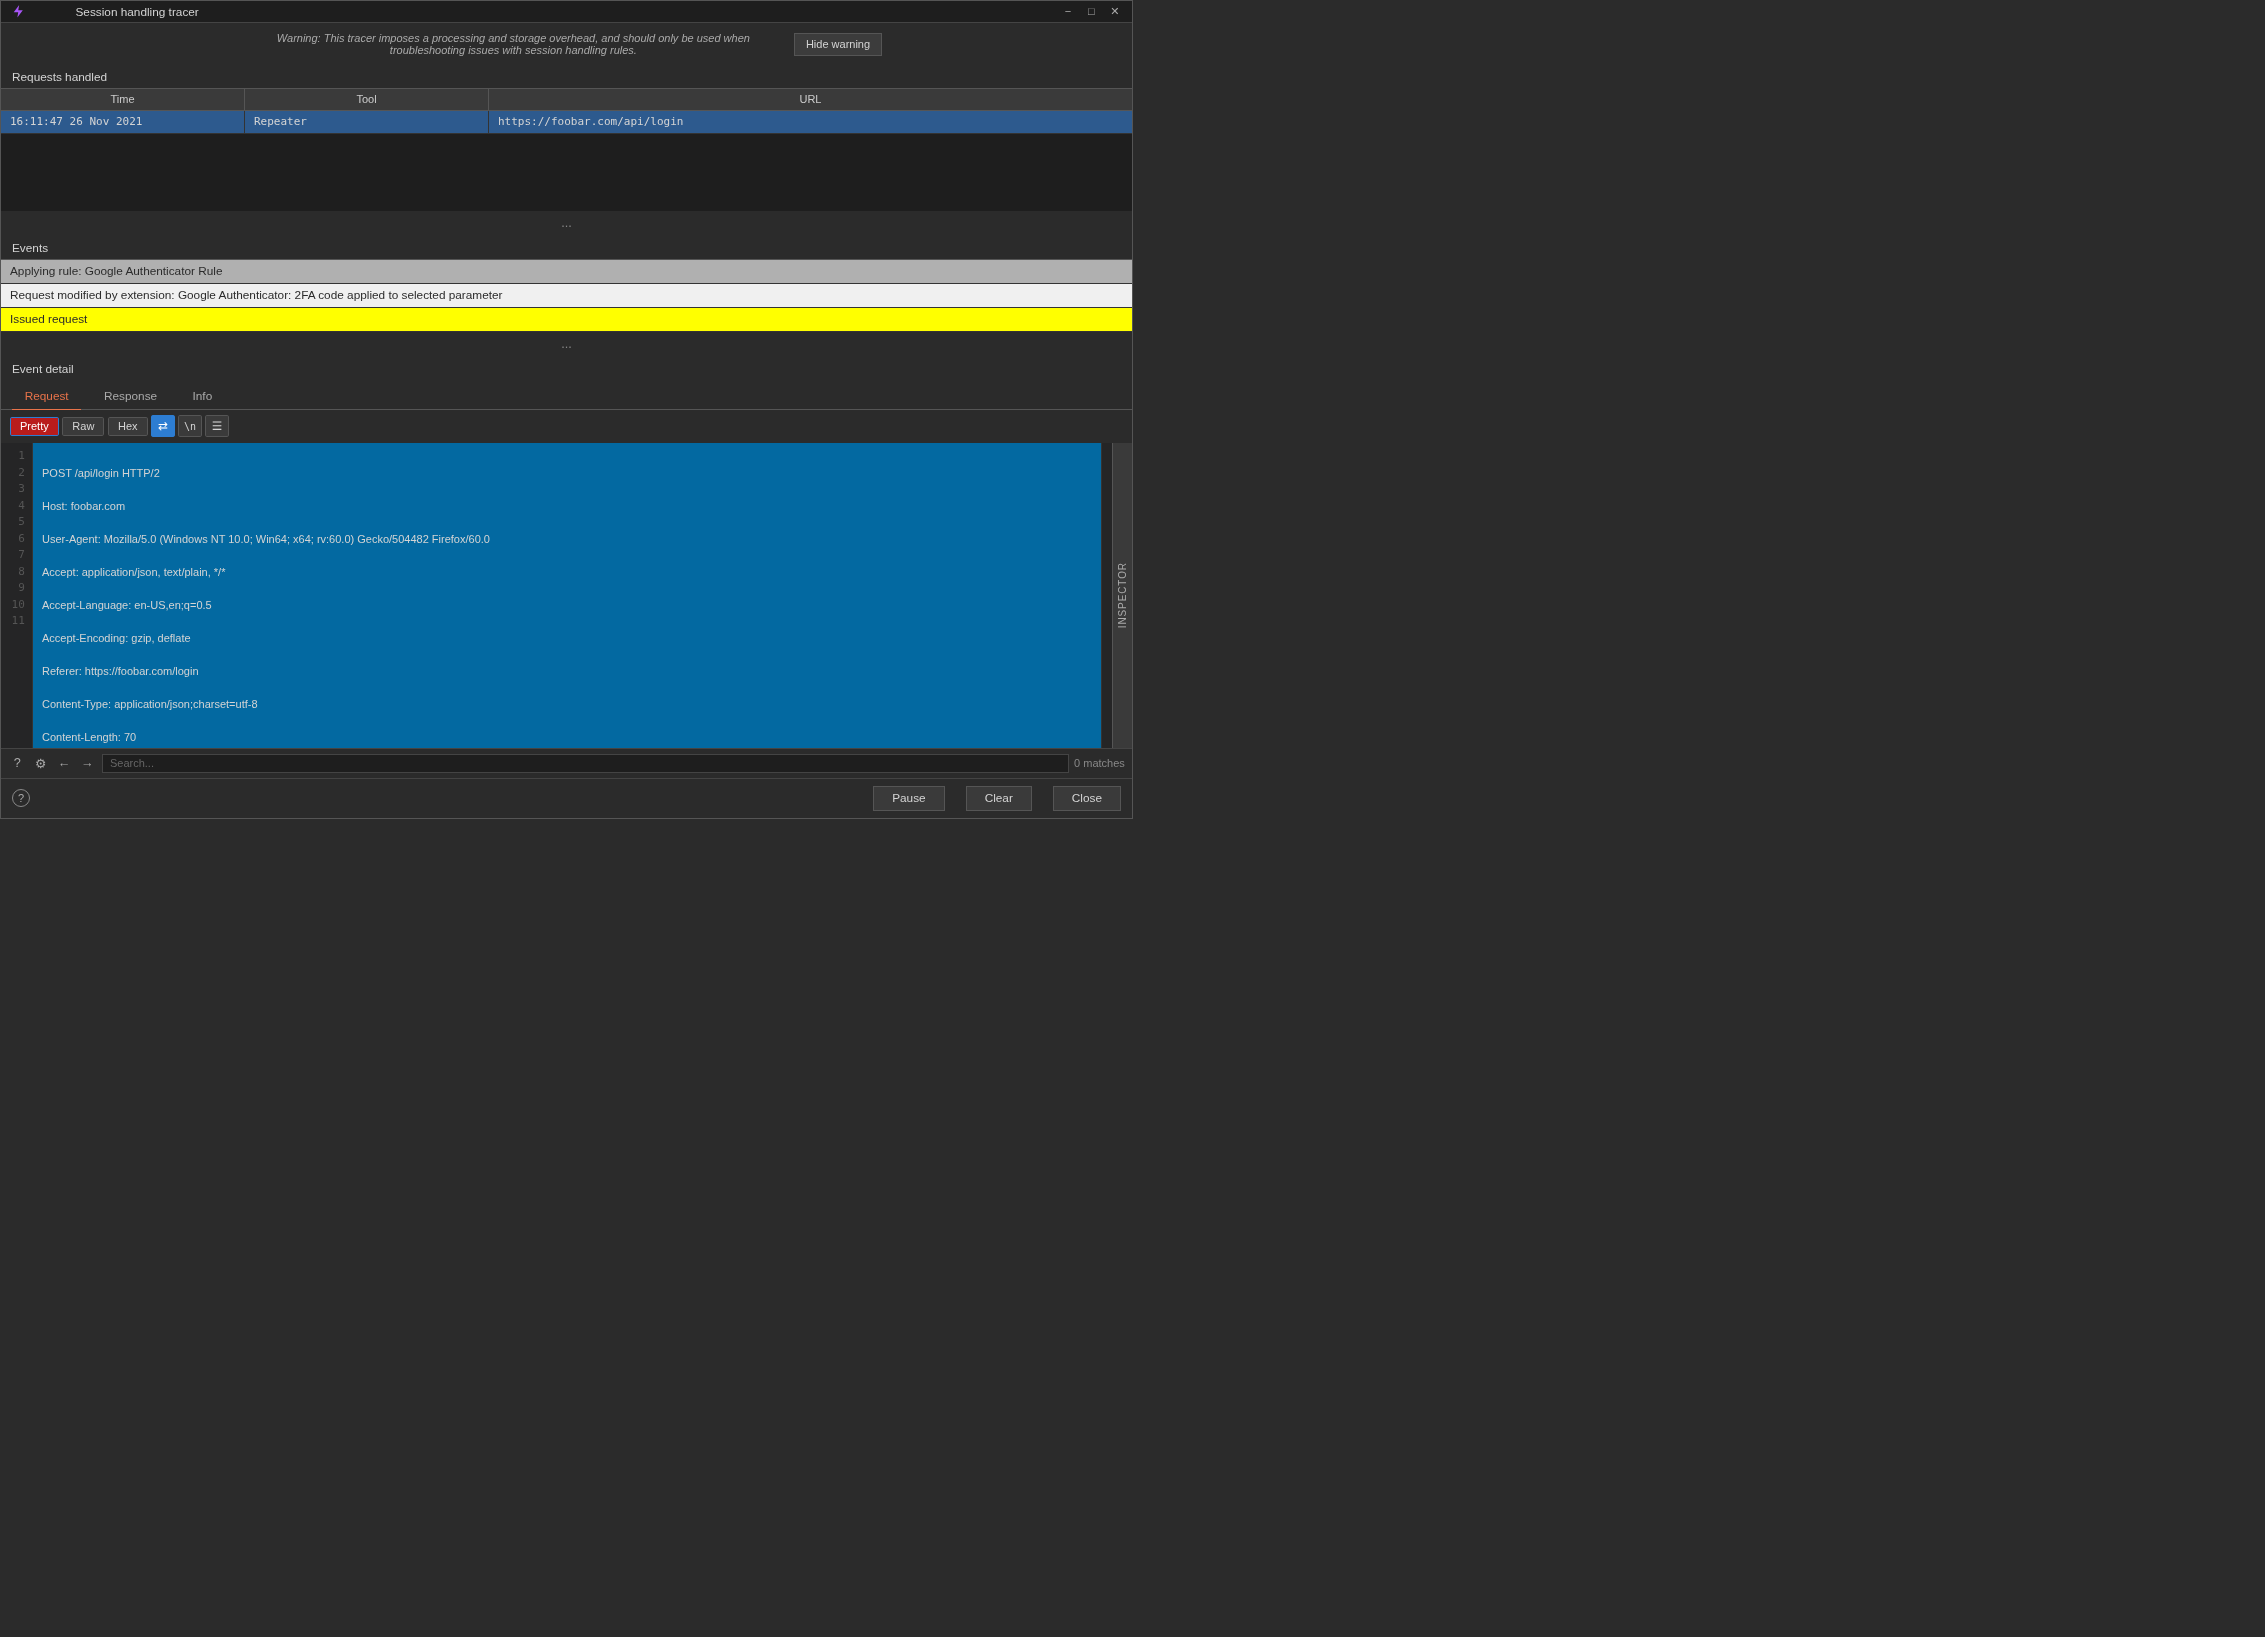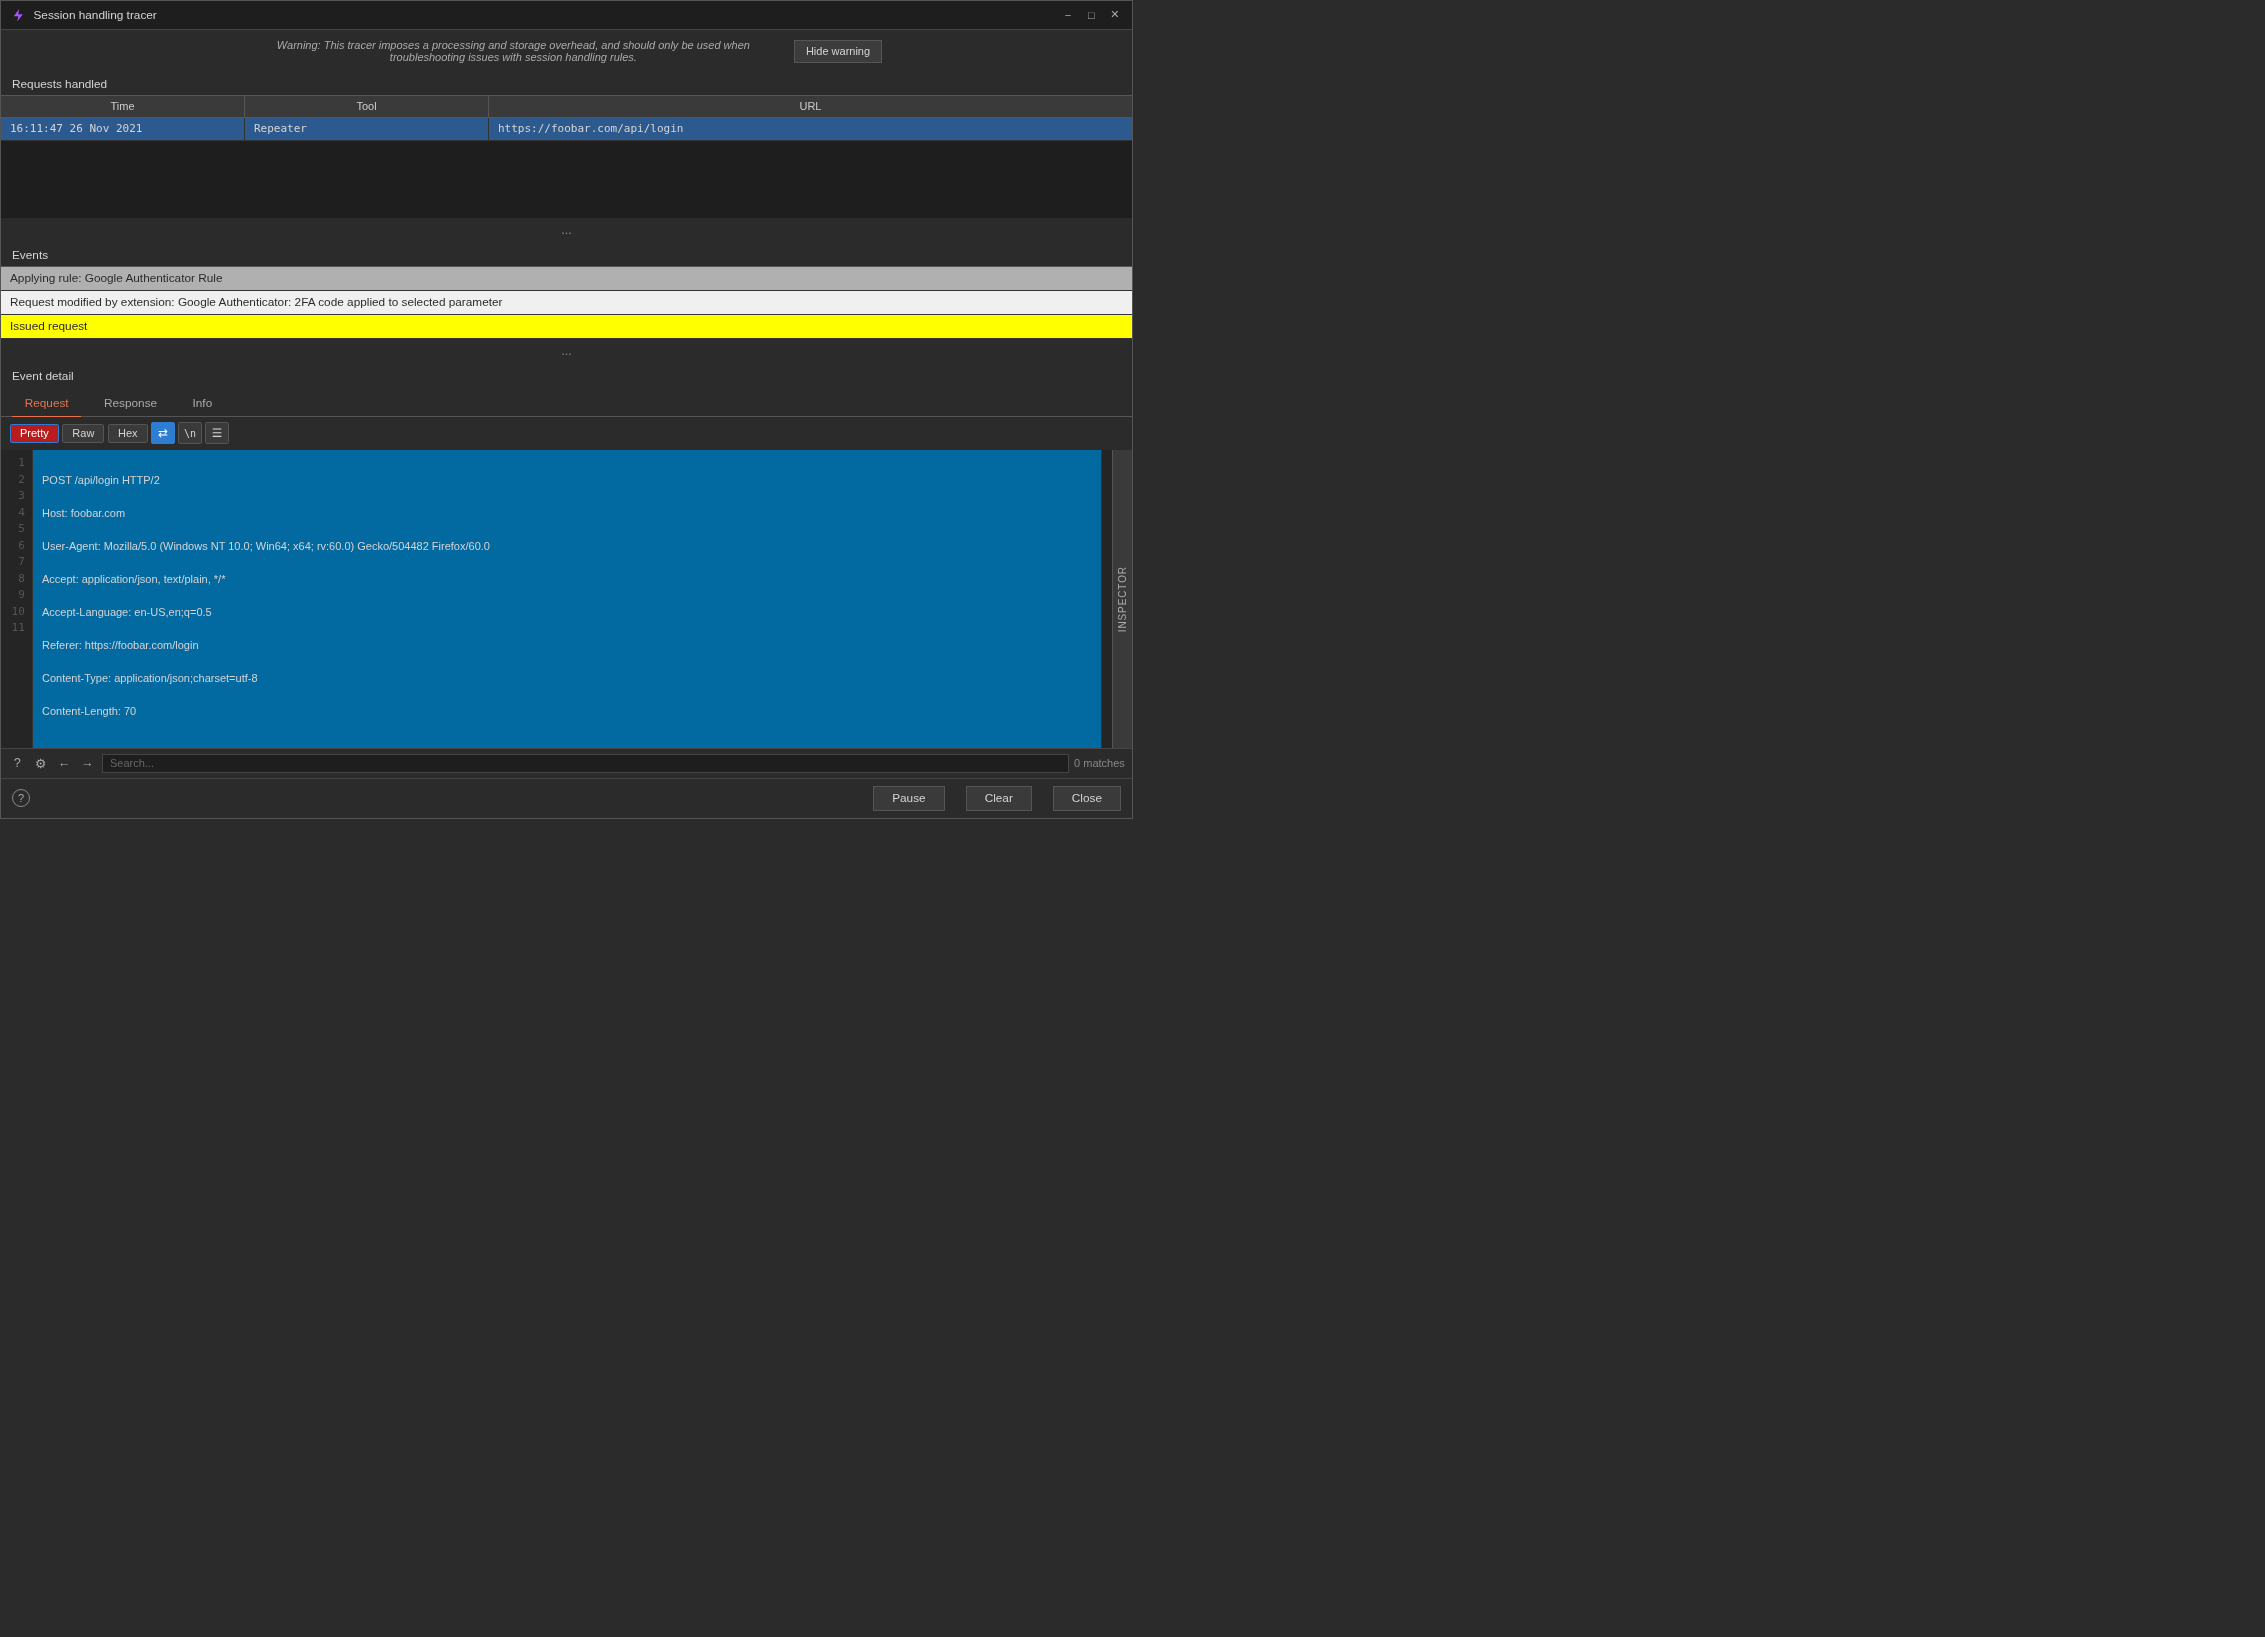--- a/index.html
+++ b/index.html
@@ -15,26 +15,27 @@
     .window {
       width: 1133px;
       height: 819px;
       background: #2b2b2b;
       border: 0.9px solid #555;
       display: flex;
       flex-direction: column;
     }
     .title-bar {
       background: #1e1e1e;
-      height: 29px;
+      height: 22px;
       display: flex;
       align-items: center;
       padding: 0 9px;
       flex-shrink: 0;
       border-bottom: 0.9px solid #444;
+      gap: 42px;
     }
     .title-bar-icon {
       width: 16.3px;
       height: 16.3px;
       margin-right: 7.2px;
       display: flex;
       align-items: center;
       justify-content: center;
     }
     .title-bar-icon svg {
@@ -430,20 +431,21 @@
     <div class="code-area-wrapper">
       <div class="line-numbers">
         1<br>2<br>3<br>4<br>5<br>6<br>7<br>8<br>9<br>10<br>11<br>
       </div>
       <div class="code-content">
 <span class="code-line">POST /api/login HTTP/2</span>
 <span class="code-line">Host: foobar.com</span>
 <span class="code-line">User-Agent: Mozilla/5.0 (Windows NT 10.0; Win64; x64; rv:60.0) Gecko/504482 Firefox/60.0</span>
 <span class="code-line">Accept: application/json, text/plain, */*</span>
 <span class="code-line">Accept-Language: en-US,en;q=0.5</span>
+<span class="code-line">Accept-Encoding: gzip, deflate</span>
 <span class="code-line">Referer: https://foobar.com/login</span>
 <span class="code-line">Content-Type: application/json;charset=utf-8</span>
 <span class="code-line">Content-Length: 70</span>
 
 
 
 
 
 
       </div>

